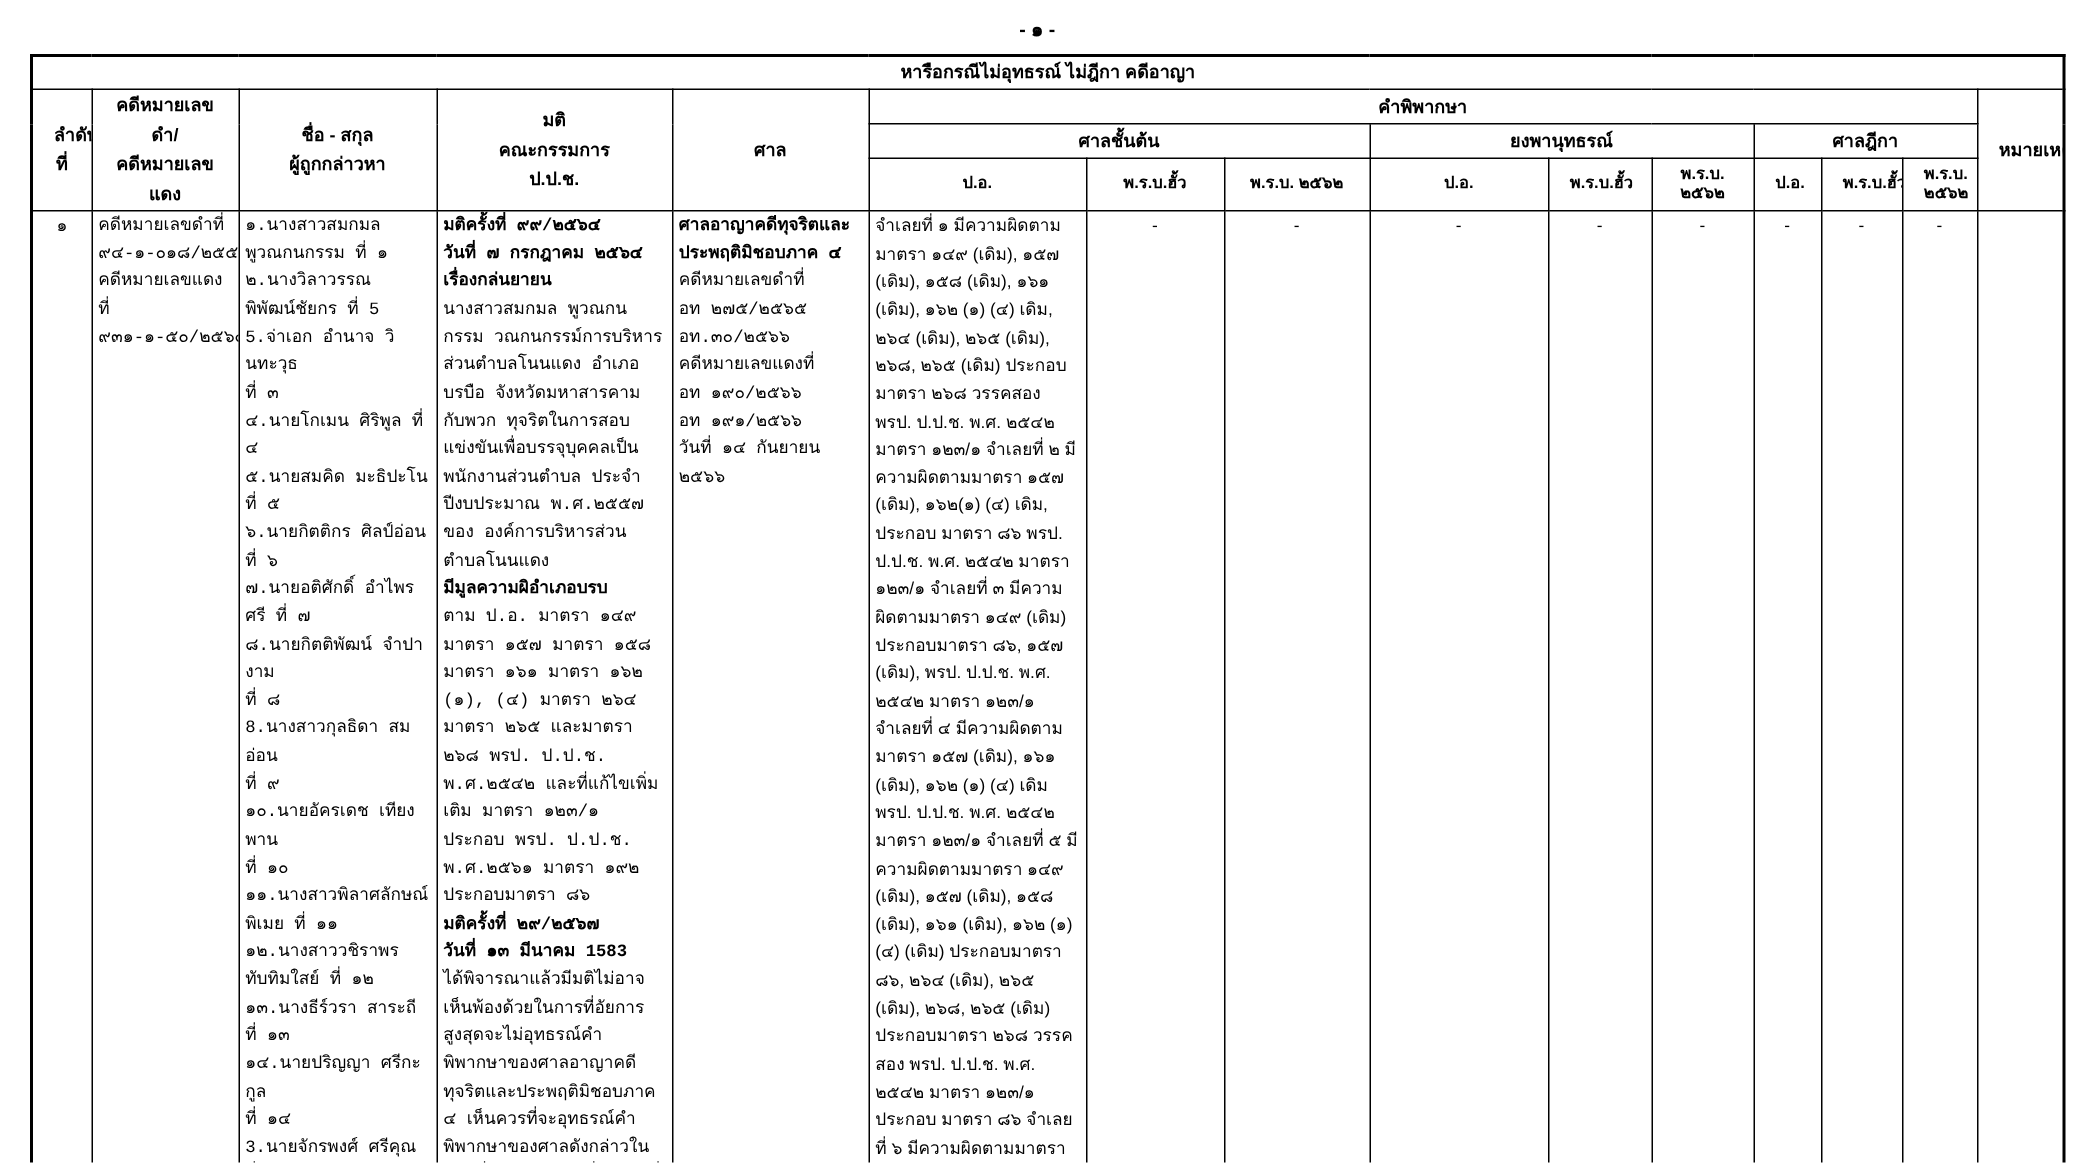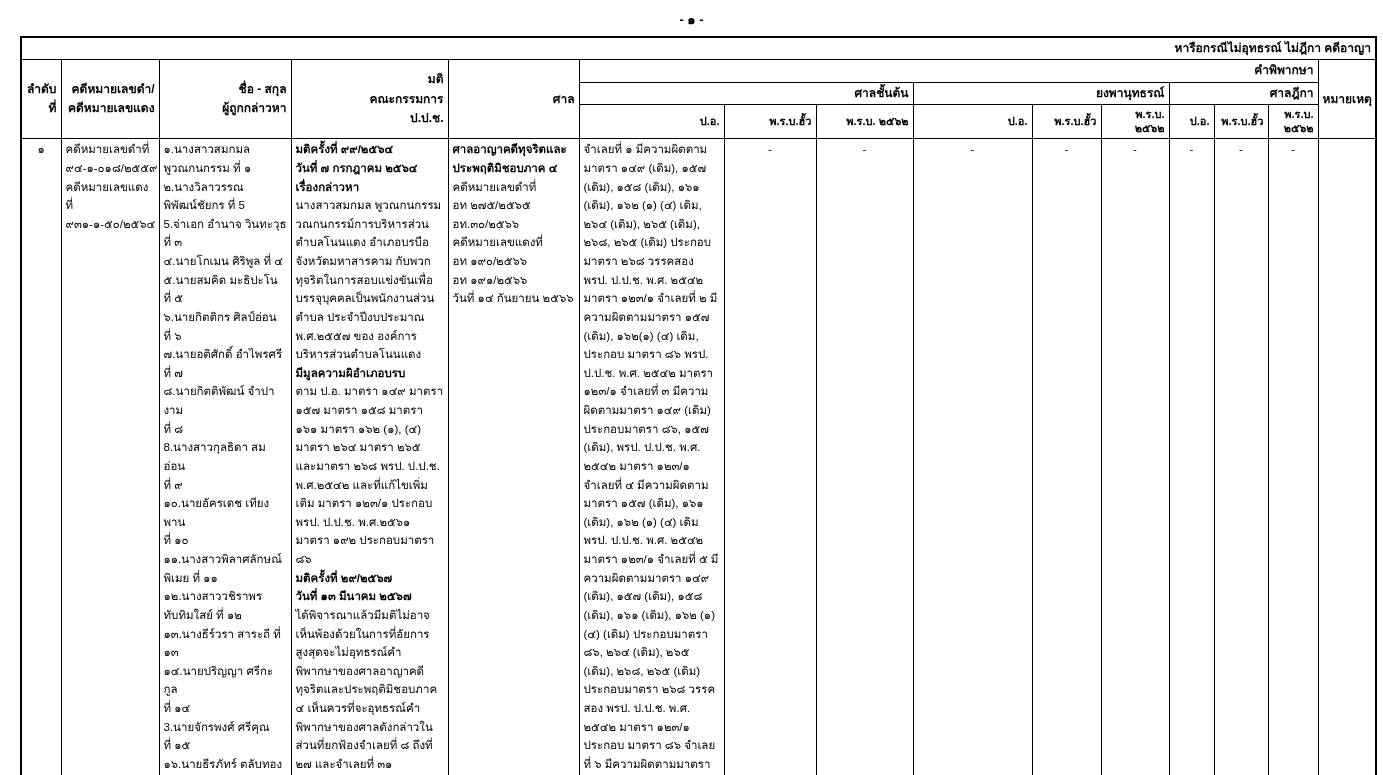--- a/index.html
+++ b/index.html
@@ -27,33 +27,33 @@
   }
   table.doc th, table.doc td {
     border: 1px solid #000;
     padding: 1px 4px;
     font-size: 11.5px;
     line-height: 1.62;
     overflow: hidden;
   }
   table.doc th {
     font-weight: bold;
-    text-align: right;
+    text-align: center;
     vertical-align: middle;
     font-size: 12px;
-    padding: 1px 4px;
+    padding: 1px 14px;
   }
   tr.r-title th { height: 21px; font-size: 12px; }
   tr.r-judgment th { height: 22px; }
   tr.r-groups th { height: 22px; }
   tr.r-subs th { height: 34px; font-size: 11px; line-height: 1.25; }
   tr.r-data td { vertical-align: top; height: 616px; }
   td.c-center { text-align: center; }
   td.c-left { text-align: left; }
-  .line, .seg { white-space: normal; }
+  .line, .seg { white-space: normal; font-family: Liberation Mono, monospace; }
   .seg.bold { font-weight: bold; }
   .dash { text-align: center; padding-top: 1px; }
 </style>
 </head>
 <body>
 
 <div class="page-number">- ๑ -</div>
 
 <table class="doc">
   <colgroup>
@@ -160,26 +160,26 @@
             <div class="line">3.นายจักรพงศ์  ศรีคุณ</div>
             <div class="line">ที่ ๑๕</div>
             <div class="line">๑๖.นายธีรภัทร์  ตลับทอง</div>
           </div>
     </td>
     <td class="c-left">
       <div>
 
       <div class="seg bold">มติครั้งที่ ๙๙/๒๕๖๔</div>
             <div class="seg bold">วันที่ ๗ กรกฎาคม ๒๕๖๔</div>
-            <div class="seg bold">เรื่องกล่าวหา</div>
+            <div class="seg bold">เรื่องกล่นยายน</div>
             <div class="seg">นางสาวสมกมล  พูวณกนกรรม วณกนกรรม์การบริหารส่วนตำบลโนนแดง อำเภอบรบือ จังหวัดมหาสารคาม กับพวก ทุจริตในการสอบแข่งขันเพื่อบรรจุบุคคลเป็นพนักงานส่วนตำบล ประจำปีงบประมาณ พ.ศ.๒๕๕๗ ของ องค์การบริหารส่วนตำบลโนนแดง</div>
             <div class="seg bold">มีมูลความผิอำเภอบรบ</div>
             <div class="seg">ตาม ป.อ. มาตรา ๑๔๙ มาตรา ๑๕๗ มาตรา ๑๕๘ มาตรา ๑๖๑ มาตรา ๑๖๒ (๑), (๔) มาตรา ๒๖๔ มาตรา ๒๖๕ และมาตรา ๒๖๘ พรป. ป.ป.ช. พ.ศ.๒๕๔๒ และที่แก้ไขเพิ่มเติม มาตรา ๑๒๓/๑ ประกอบ พรป. ป.ป.ช. พ.ศ.๒๕๖๑ มาตรา ๑๙๒ ประกอบมาตรา ๘๖</div>
             <div class="seg bold">มติครั้งที่ ๒๙/๒๕๖๗</div>
-            <div class="seg bold">วันที่ ๑๓ มีนาคม ๒๕๖๗</div>
+            <div class="seg bold">วันที่ ๑๓ มีนาคม 1583</div>
             <div class="seg">ได้พิจารณาแล้วมีมติไม่อาจเห็นพ้องด้วยในการที่อัยการสูงสุดจะไม่อุทธรณ์คำพิพากษาของศาลอาญาคดีทุจริตและประพฤติมิชอบภาค ๔ เห็นควรที่จะอุทธรณ์คำพิพากษาของศาลดังกล่าวในส่วนที่ยกฟ้องจำเลยที่ ๘ ถึงที่ ๒๗ และจำเลยที่ ๓๑</div>
           </div>
     </td>
     <td class="c-left">
       <div>
 
       <div class="seg bold">ศาลอาญาคดีทุจริตและประพฤติมิชอบภาค ๔</div>
             <div class="seg">คดีหมายเลขดำที่</div>
             <div class="seg">อท ๒๗๕/๒๕๖๕</div>
             <div class="seg">อท.๓๐/๒๕๖๖</div>

